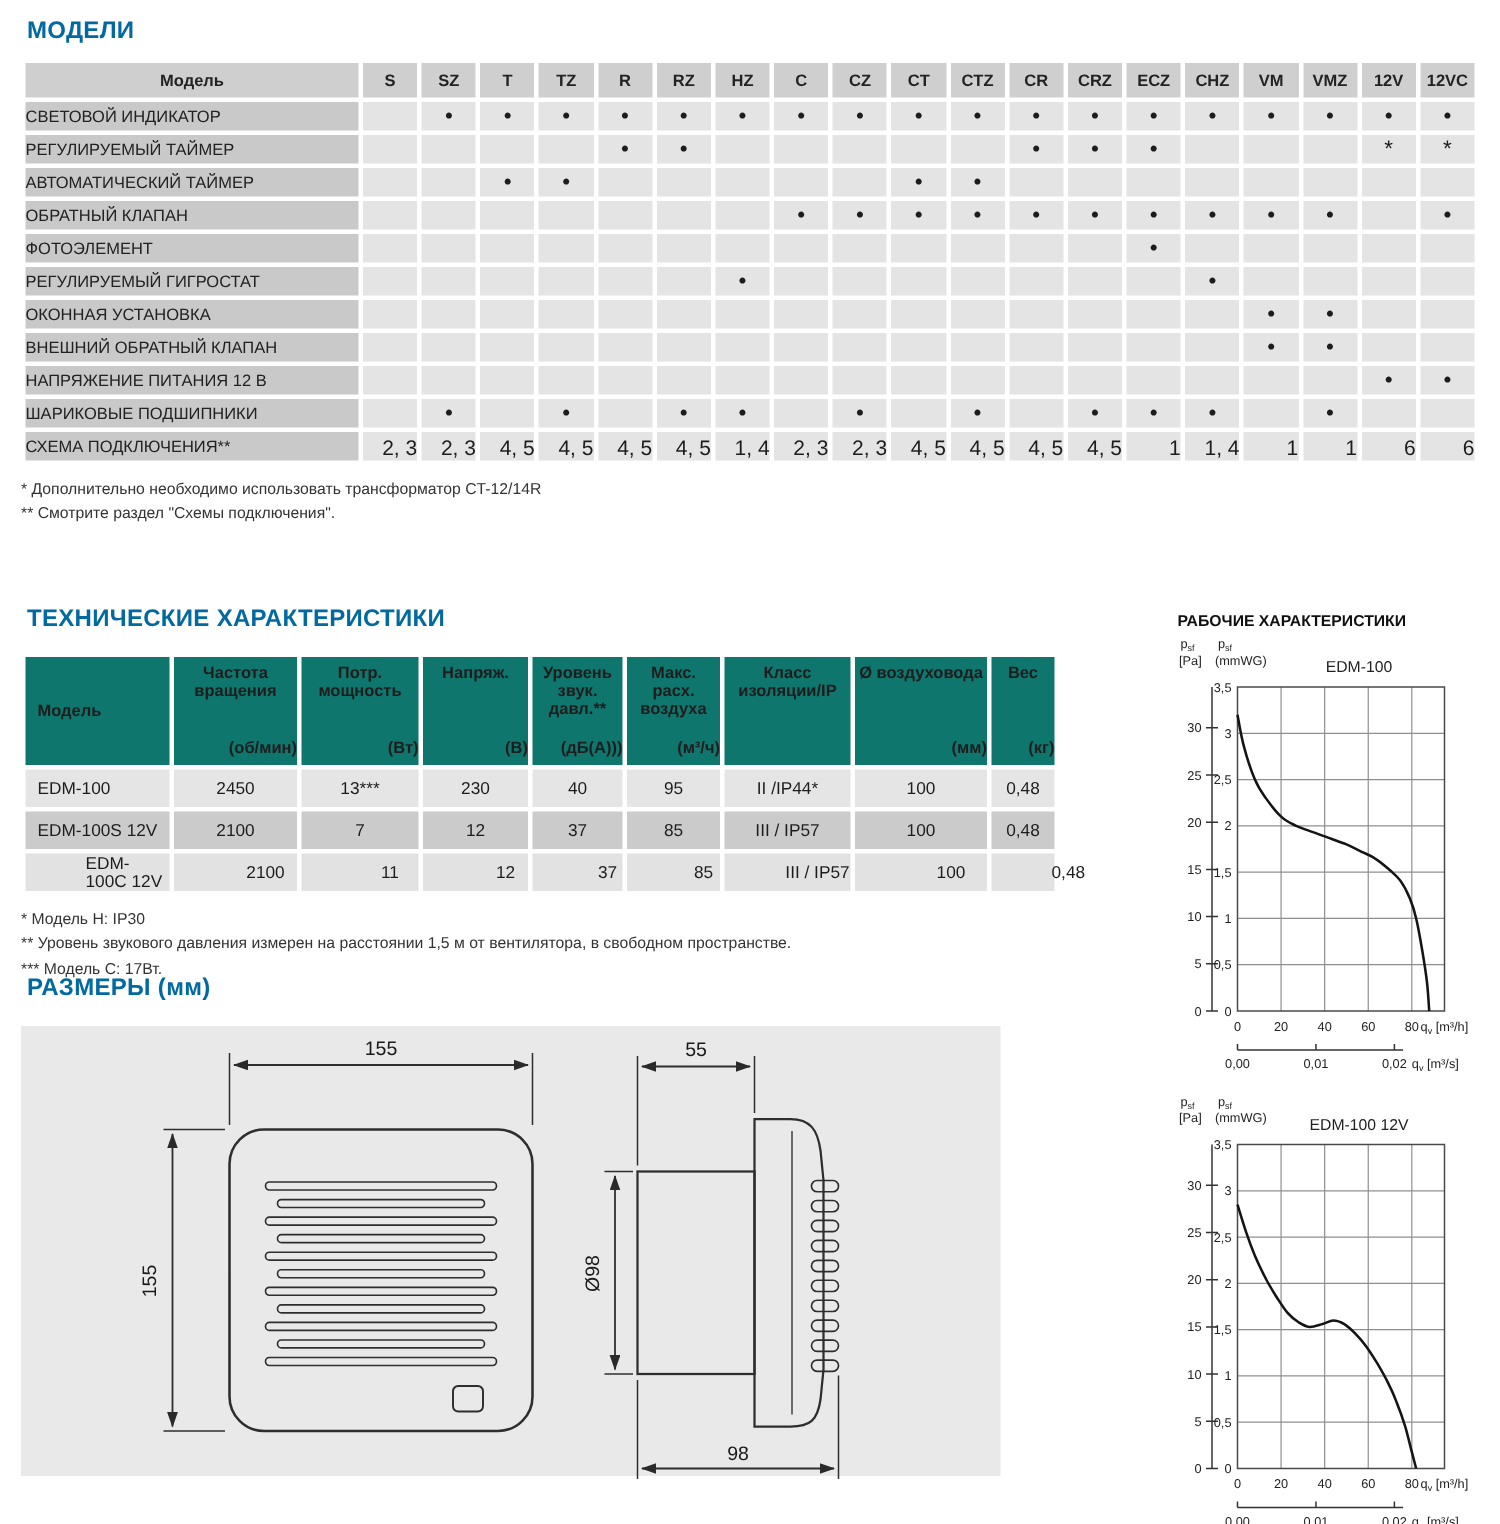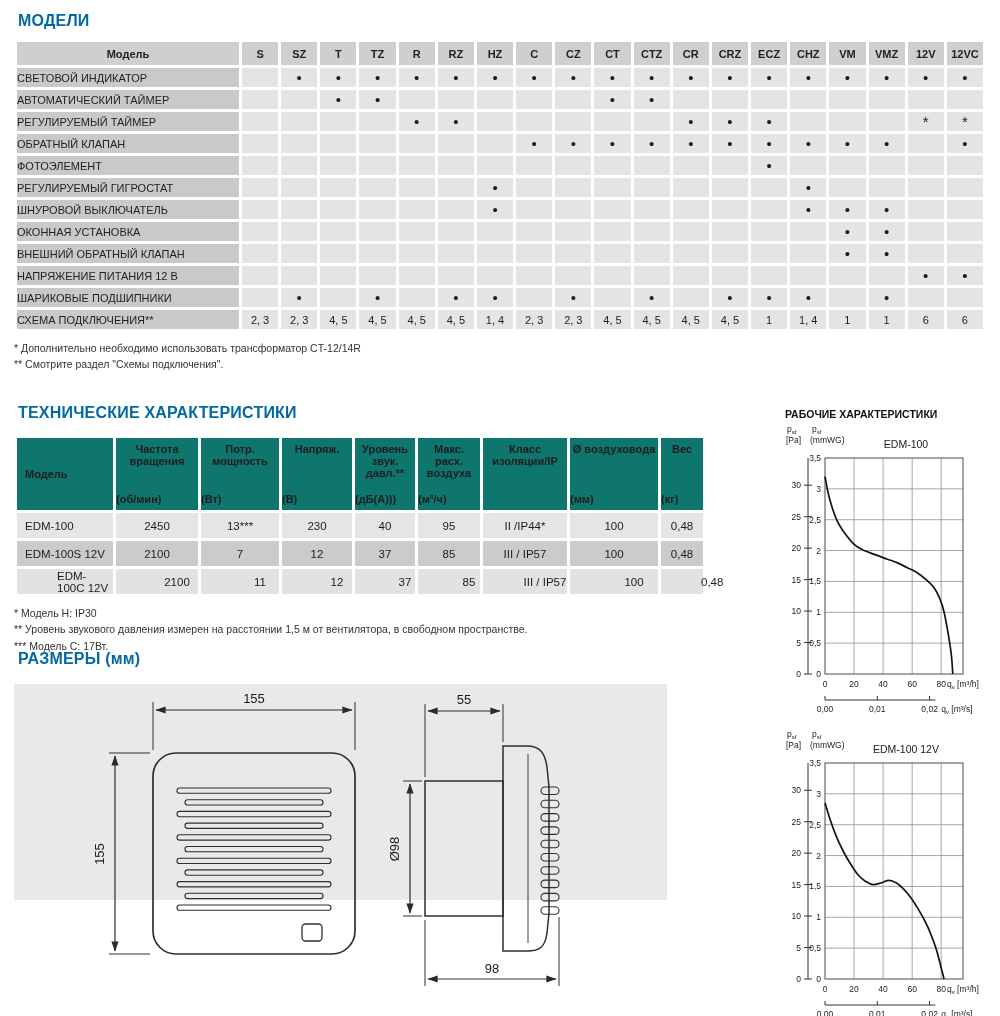--- a/index.html
+++ b/index.html
@@ -7,41 +7,41 @@
   #page{position:relative;width:1000px;height:1016px;background:#fff;overflow:hidden;}
   .sec-title{font-size:16px;font-weight:bold;color:#0369a1;margin:4px;letter-spacing:.2px;}
 
   
   #models-wrap{position:absolute;left:14px;top:8px;width:972px;}
   table.grid{border-collapse:separate;border-spacing:3px;width:100%;table-layout:fixed;margin-top:9px;}
   .grid th,.grid td{padding:0;overflow:hidden;}
   .mh{background:#cfcfcf;font-weight:bold;font-size:11px;height:23px;text-align:center;color:#222;}
   .fl{background:#c9c9c9;font-weight:normal;font-size:11px;height:19px;text-align:left;padding-left:8px;white-space:nowrap;color:#222;}
   .fc{background:#e4e4e4;text-align:center;font-size:15px;line-height:10px;color:#1c1c1c;}
-  .fc.sc{font-size:11px;}
+  .fc.sc{font-size:14px;text-align:right;}
   .fnotes{margin-top:8px;font-size:10.5px;color:#333;line-height:1.55;}
 
   
   #tech-wrap{position:absolute;left:14px;top:400px;width:662px;}
   table.tech{border-collapse:separate;border-spacing:3px;width:100%;table-layout:fixed;margin-top:13px;}
   .tech th{background:#0f766e;padding:0;vertical-align:top;margin-top:32px;}
   .tech th .hbox{display:flex;flex-direction:column;justify-content:space-between;height:72px;}
   .tech th .hn{font-weight:bold;font-size:11px;padding:5px 2px 0;text-align:center;color:#1d1d1d;}
-  .tech th .hu{font-weight:bold;font-size:11px;padding-bottom:5px;text-align:left;color:#1d1d1d;}
+  .tech th .hu{font-weight:bold;font-size:11px;padding-bottom:5px;text-align:right;color:#1d1d1d;}
   .tech th.hmodel .hbox{justify-content:center;}
   .tech th.hmodel .hn{text-align:left;padding-left:8px;}
   .tech td{font-size:11.5px;height:25px;text-align:center;color:#1d1d1d;padding:0;}
   .tech tr.r0 td{background:#e5e5e5;}
   .tech tr.r1 td{background:#cbcbcb;}
   .tech tr.r2 td{background:#e2e2e2;padding-left:40px;}
   .tech td.mcell{text-align:left;padding-left:8px;}
 
   
   #dims-title{position:absolute;left:14px;top:646px;}
-  #dims-panel{position:absolute;left:14px;top:684px;width:653px;height:216px;background:#e9e9e9;}
+  #dims-panel{position:absolute;left:14px;top:684px;width:653px;height:300px;background:#e9e9e9;}
   #dims-svg text{fill:#1a1a1a;font-family:"Liberation Sans",sans-serif;}
 
   
   #charts-col{position:absolute;left:785px;top:408px;width:210px;}
   #charts-col .charts-title{font-size:10.5px;font-weight:bold;color:#101010;margin:0 0 2px 0;}
   svg.chart{display:block;}
   svg.chart text{fill:#222;font-family:"Liberation Sans",sans-serif;}
 </style>
 </head>
 <body>
@@ -112,42 +112,20 @@
             <td class="fc">•</td>
             <td class="fc">•</td>
             <td class="fc">•</td>
             <td class="fc">•</td>
             <td class="fc">•</td>
             <td class="fc">•</td>
             <td class="fc">•</td>
             <td class="fc">•</td>
           </tr>
           <tr>
-            <th class="fl">АВТОМАТИЧЕСКИЙ ТАЙМЕР</th>
-            <td class="fc"></td>
-            <td class="fc"></td>
-            <td class="fc">•</td>
-            <td class="fc">•</td>
-            <td class="fc"></td>
-            <td class="fc"></td>
-            <td class="fc"></td>
-            <td class="fc"></td>
-            <td class="fc"></td>
-            <td class="fc">•</td>
-            <td class="fc">•</td>
-            <td class="fc"></td>
-            <td class="fc"></td>
-            <td class="fc"></td>
-            <td class="fc"></td>
-            <td class="fc"></td>
-            <td class="fc"></td>
-            <td class="fc"></td>
-            <td class="fc"></td>
-          </tr>
-          <tr>
             <th class="fl">РЕГУЛИРУЕМЫЙ ТАЙМЕР</th>
             <td class="fc"></td>
             <td class="fc"></td>
             <td class="fc"></td>
             <td class="fc"></td>
             <td class="fc">•</td>
             <td class="fc">•</td>
             <td class="fc"></td>
             <td class="fc"></td>
             <td class="fc"></td>
@@ -156,20 +134,42 @@
             <td class="fc">•</td>
             <td class="fc">•</td>
             <td class="fc">•</td>
             <td class="fc"></td>
             <td class="fc"></td>
             <td class="fc"></td>
             <td class="fc">*</td>
             <td class="fc">*</td>
           </tr>
           <tr>
+            <th class="fl">АВТОМАТИЧЕСКИЙ ТАЙМЕР</th>
+            <td class="fc"></td>
+            <td class="fc"></td>
+            <td class="fc">•</td>
+            <td class="fc">•</td>
+            <td class="fc"></td>
+            <td class="fc"></td>
+            <td class="fc"></td>
+            <td class="fc"></td>
+            <td class="fc"></td>
+            <td class="fc">•</td>
+            <td class="fc">•</td>
+            <td class="fc"></td>
+            <td class="fc"></td>
+            <td class="fc"></td>
+            <td class="fc"></td>
+            <td class="fc"></td>
+            <td class="fc"></td>
+            <td class="fc"></td>
+            <td class="fc"></td>
+          </tr>
+          <tr>
             <th class="fl">ОБРАТНЫЙ КЛАПАН</th>
             <td class="fc"></td>
             <td class="fc"></td>
             <td class="fc"></td>
             <td class="fc"></td>
             <td class="fc"></td>
             <td class="fc"></td>
             <td class="fc"></td>
             <td class="fc">•</td>
             <td class="fc">•</td>
@@ -218,42 +218,20 @@
             <td class="fc"></td>
             <td class="fc"></td>
             <td class="fc"></td>
             <td class="fc"></td>
             <td class="fc"></td>
             <td class="fc"></td>
             <td class="fc"></td>
             <td class="fc">•</td>
             <td class="fc"></td>
             <td class="fc"></td>
-            <td class="fc"></td>
-            <td class="fc"></td>
-          </tr>
-          <tr>
-            <th class="fl">ШНУРОВОЙ ВЫКЛЮЧАТЕЛЬ</th>
-            <td class="fc"></td>
-            <td class="fc"></td>
-            <td class="fc"></td>
-            <td class="fc"></td>
-            <td class="fc"></td>
-            <td class="fc"></td>
-            <td class="fc">•</td>
-            <td class="fc"></td>
-            <td class="fc"></td>
-            <td class="fc"></td>
-            <td class="fc"></td>
-            <td class="fc"></td>
-            <td class="fc"></td>
-            <td class="fc"></td>
-            <td class="fc">•</td>
-            <td class="fc">•</td>
-            <td class="fc">•</td>
             <td class="fc"></td>
             <td class="fc"></td>
           </tr>
           <tr>
             <th class="fl">ОКОННАЯ УСТАНОВКА</th>
             <td class="fc"></td>
             <td class="fc"></td>
             <td class="fc"></td>
             <td class="fc"></td>
             <td class="fc"></td>

